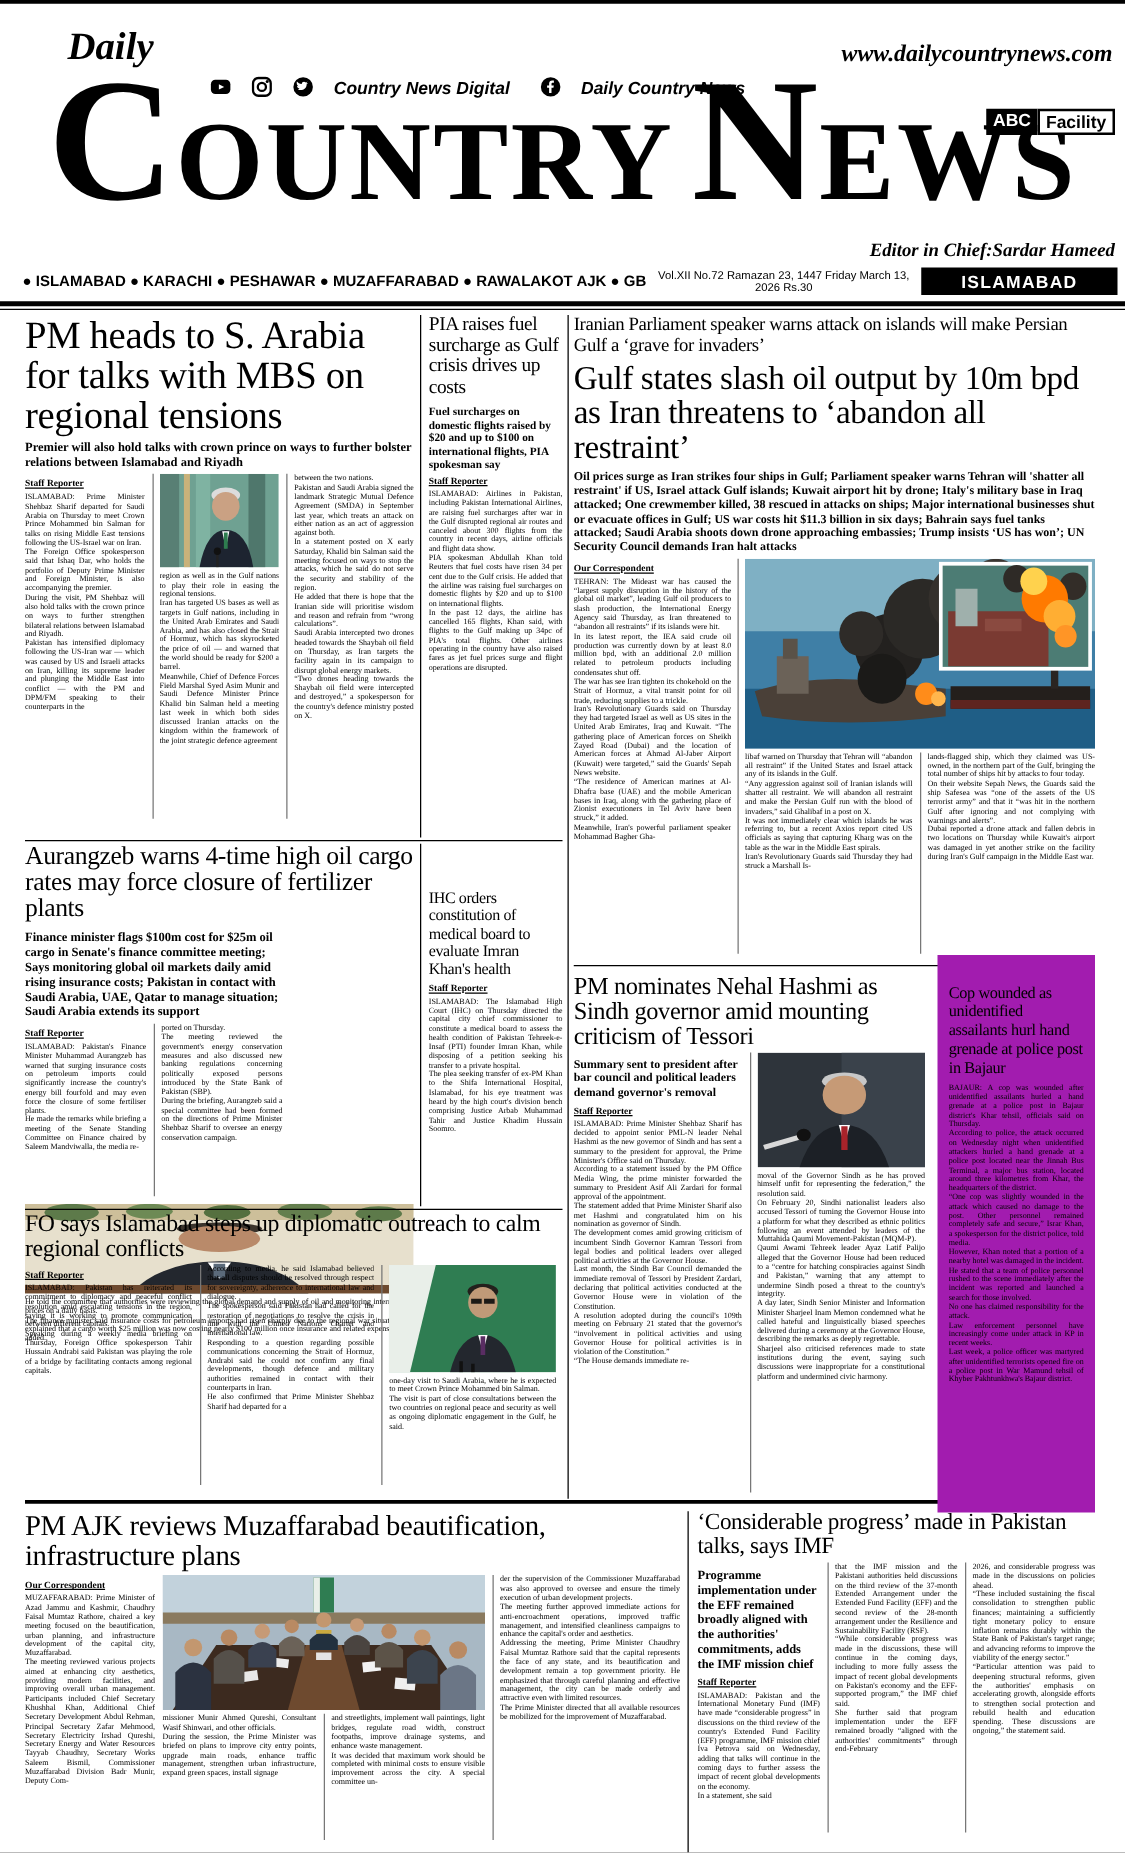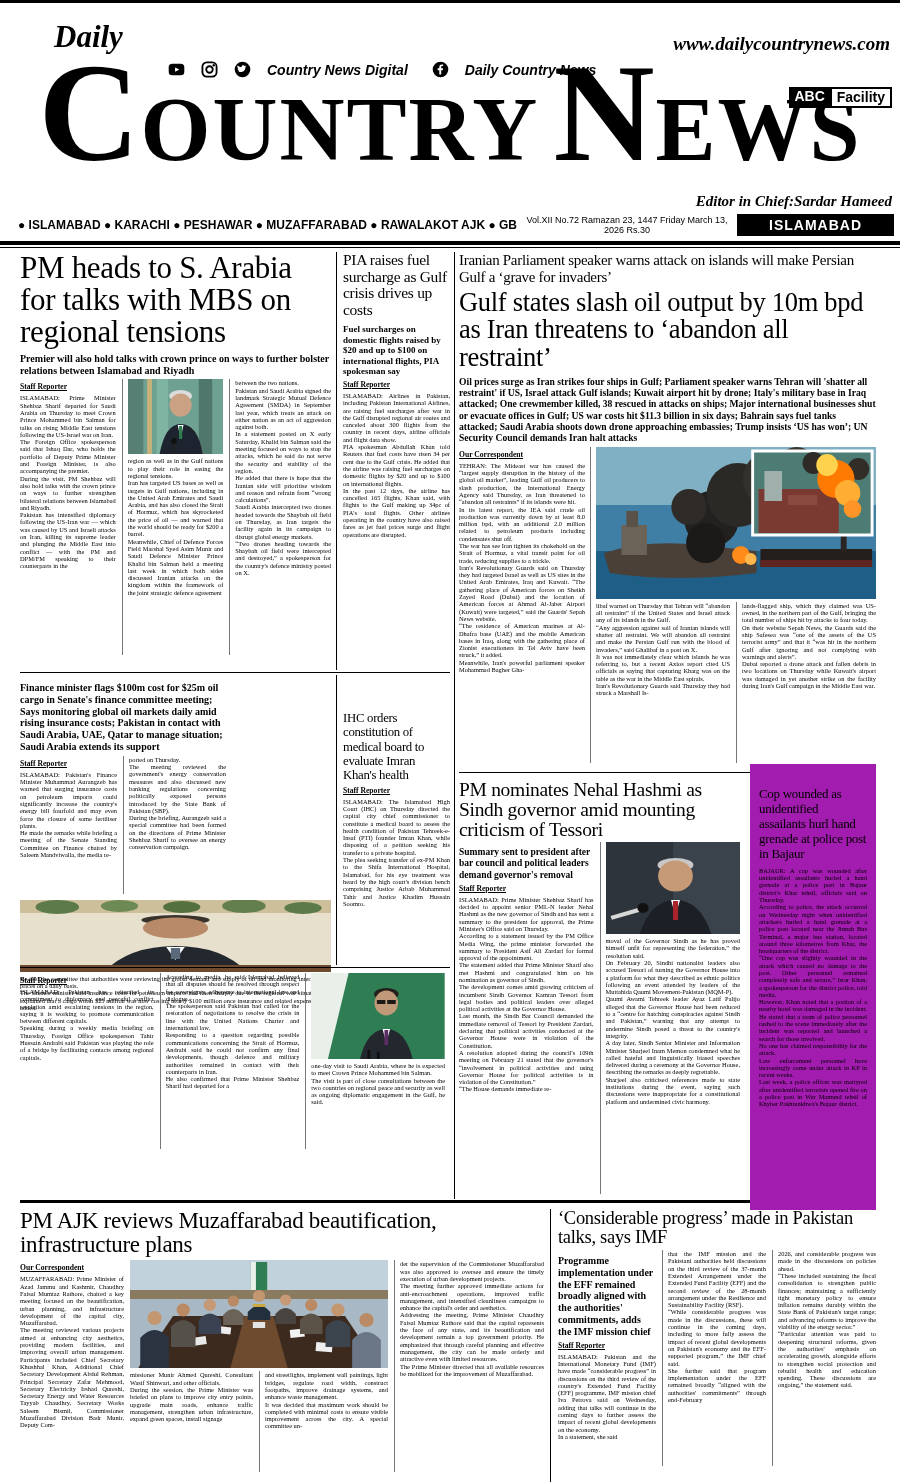--- a/index.html
+++ b/index.html
@@ -219,20 +219,21 @@
           <div class="byline">Staff Reporter</div>
           <div class="bt" style="height:250px">ISLAMABAD: Airlines in Pakistan, including Pakistan International Airlines, are raising fuel surcharges after war in the Gulf disrupted regional air routes and canceled about 300 flights from the country in recent days, airline officials and flight data show.
 PIA spokesman Abdullah Khan told Reuters that fuel costs have risen 34 per cent due to the Gulf crisis. He added that the airline was raising fuel surcharges on domestic flights by $20 and up to $100 on international flights.
 In the past 12 days, the airline has cancelled 165 flights, Khan said, with flights to the Gulf making up 34pc of PIA's total flights. Other airlines operating in the country have also raised fares as jet fuel prices surge and flight operations are disrupted.</div>
         </article>
       </section>
       <div class="hrule"></div>
 
       <section class="row-b">
         <article class="art-aur">
+          <h1 class="hl">Aurangzeb warns 4-time high oil cargo rates may force closure of fertilizer plants</h1>
           <div class="aur-flex">
             <div class="aur-left">
               <p class="sub">Finance minister flags $100m cost for $25m oil cargo in Senate's finance committee meeting; Says monitoring global oil markets daily amid rising insurance costs; Pakistan in contact with Saudi Arabia, UAE, Qatar to manage situation; Saudi Arabia extends its support</p>
               <div class="cols2">
                 <div class="col">
                   <div class="byline">Staff Reporter</div>
                   <div class="bt">ISLAMABAD: Pakistan's Finance Minister Muhammad Aurangzeb has warned that surging insurance costs on petroleum imports could significantly increase the country's energy bill fourfold and may even force the closure of some fertiliser plants.
 He made the remarks while briefing a meeting of the Senate Standing Committee on Finance chaired by Saleem Mandviwalla, the media re-</div>
                 </div>
                 <div class="col colrule">
@@ -269,20 +270,21 @@
         <article class="art-ihc">
           <h2 class="hl">IHC orders constitution of medical board to evaluate Imran Khan's health</h2>
           <div class="byline">Staff Reporter</div>
           <div class="bt" style="height:190px">ISLAMABAD: The Islamabad High Court (IHC) on Thursday directed the capital city chief commissioner to constitute a medical board to assess the health condition of Pakistan Tehreek-e-Insaf (PTI) founder Imran Khan, while disposing of a petition seeking his transfer to a private hospital.
 The plea seeking transfer of ex-PM Khan to the Shifa International Hospital, Islamabad, for his eye treatment was heard by the high court's division bench comprising Justice Arbab Muhammad Tahir and Justice Khadim Hussain Soomro.</div>
         </article>
       </section>
       <div class="hrule"></div>
 
       <section class="art-fo">
+        <h1 class="hl">FO says Islamabad steps up diplomatic outreach to calm regional conflicts</h1>
         <div class="cols3">
           <div class="col">
             <div class="byline">Staff Reporter</div>
             <div class="bt">ISLAMABAD: Pakistan has reiterated its commitment to diplomacy and peaceful conflict resolution amid escalating tensions in the region, saying it is working to promote communication between different capitals.
 Speaking during a weekly media briefing on Thursday, Foreign Office spokesperson Tahir Hussain Andrabi said Pakistan was playing the role of a bridge by facilitating contacts among regional capitals.</div>
           </div>
           <div class="col colrule">
             <div class="bt" style="height:100%">According to media, he said Islamabad believed that all disputes should be resolved through respect for sovereignty, adherence to international law and dialogue.
 The spokesperson said Pakistan had called for the restoration of negotiations to resolve the crisis in line with the United Nations Charter and international law.
 Responding to a question regarding possible communications concerning the Strait of Hormuz, Andrabi said he could not confirm any final developments, though defence and military authorities remained in contact with their counterparts in Iran.

